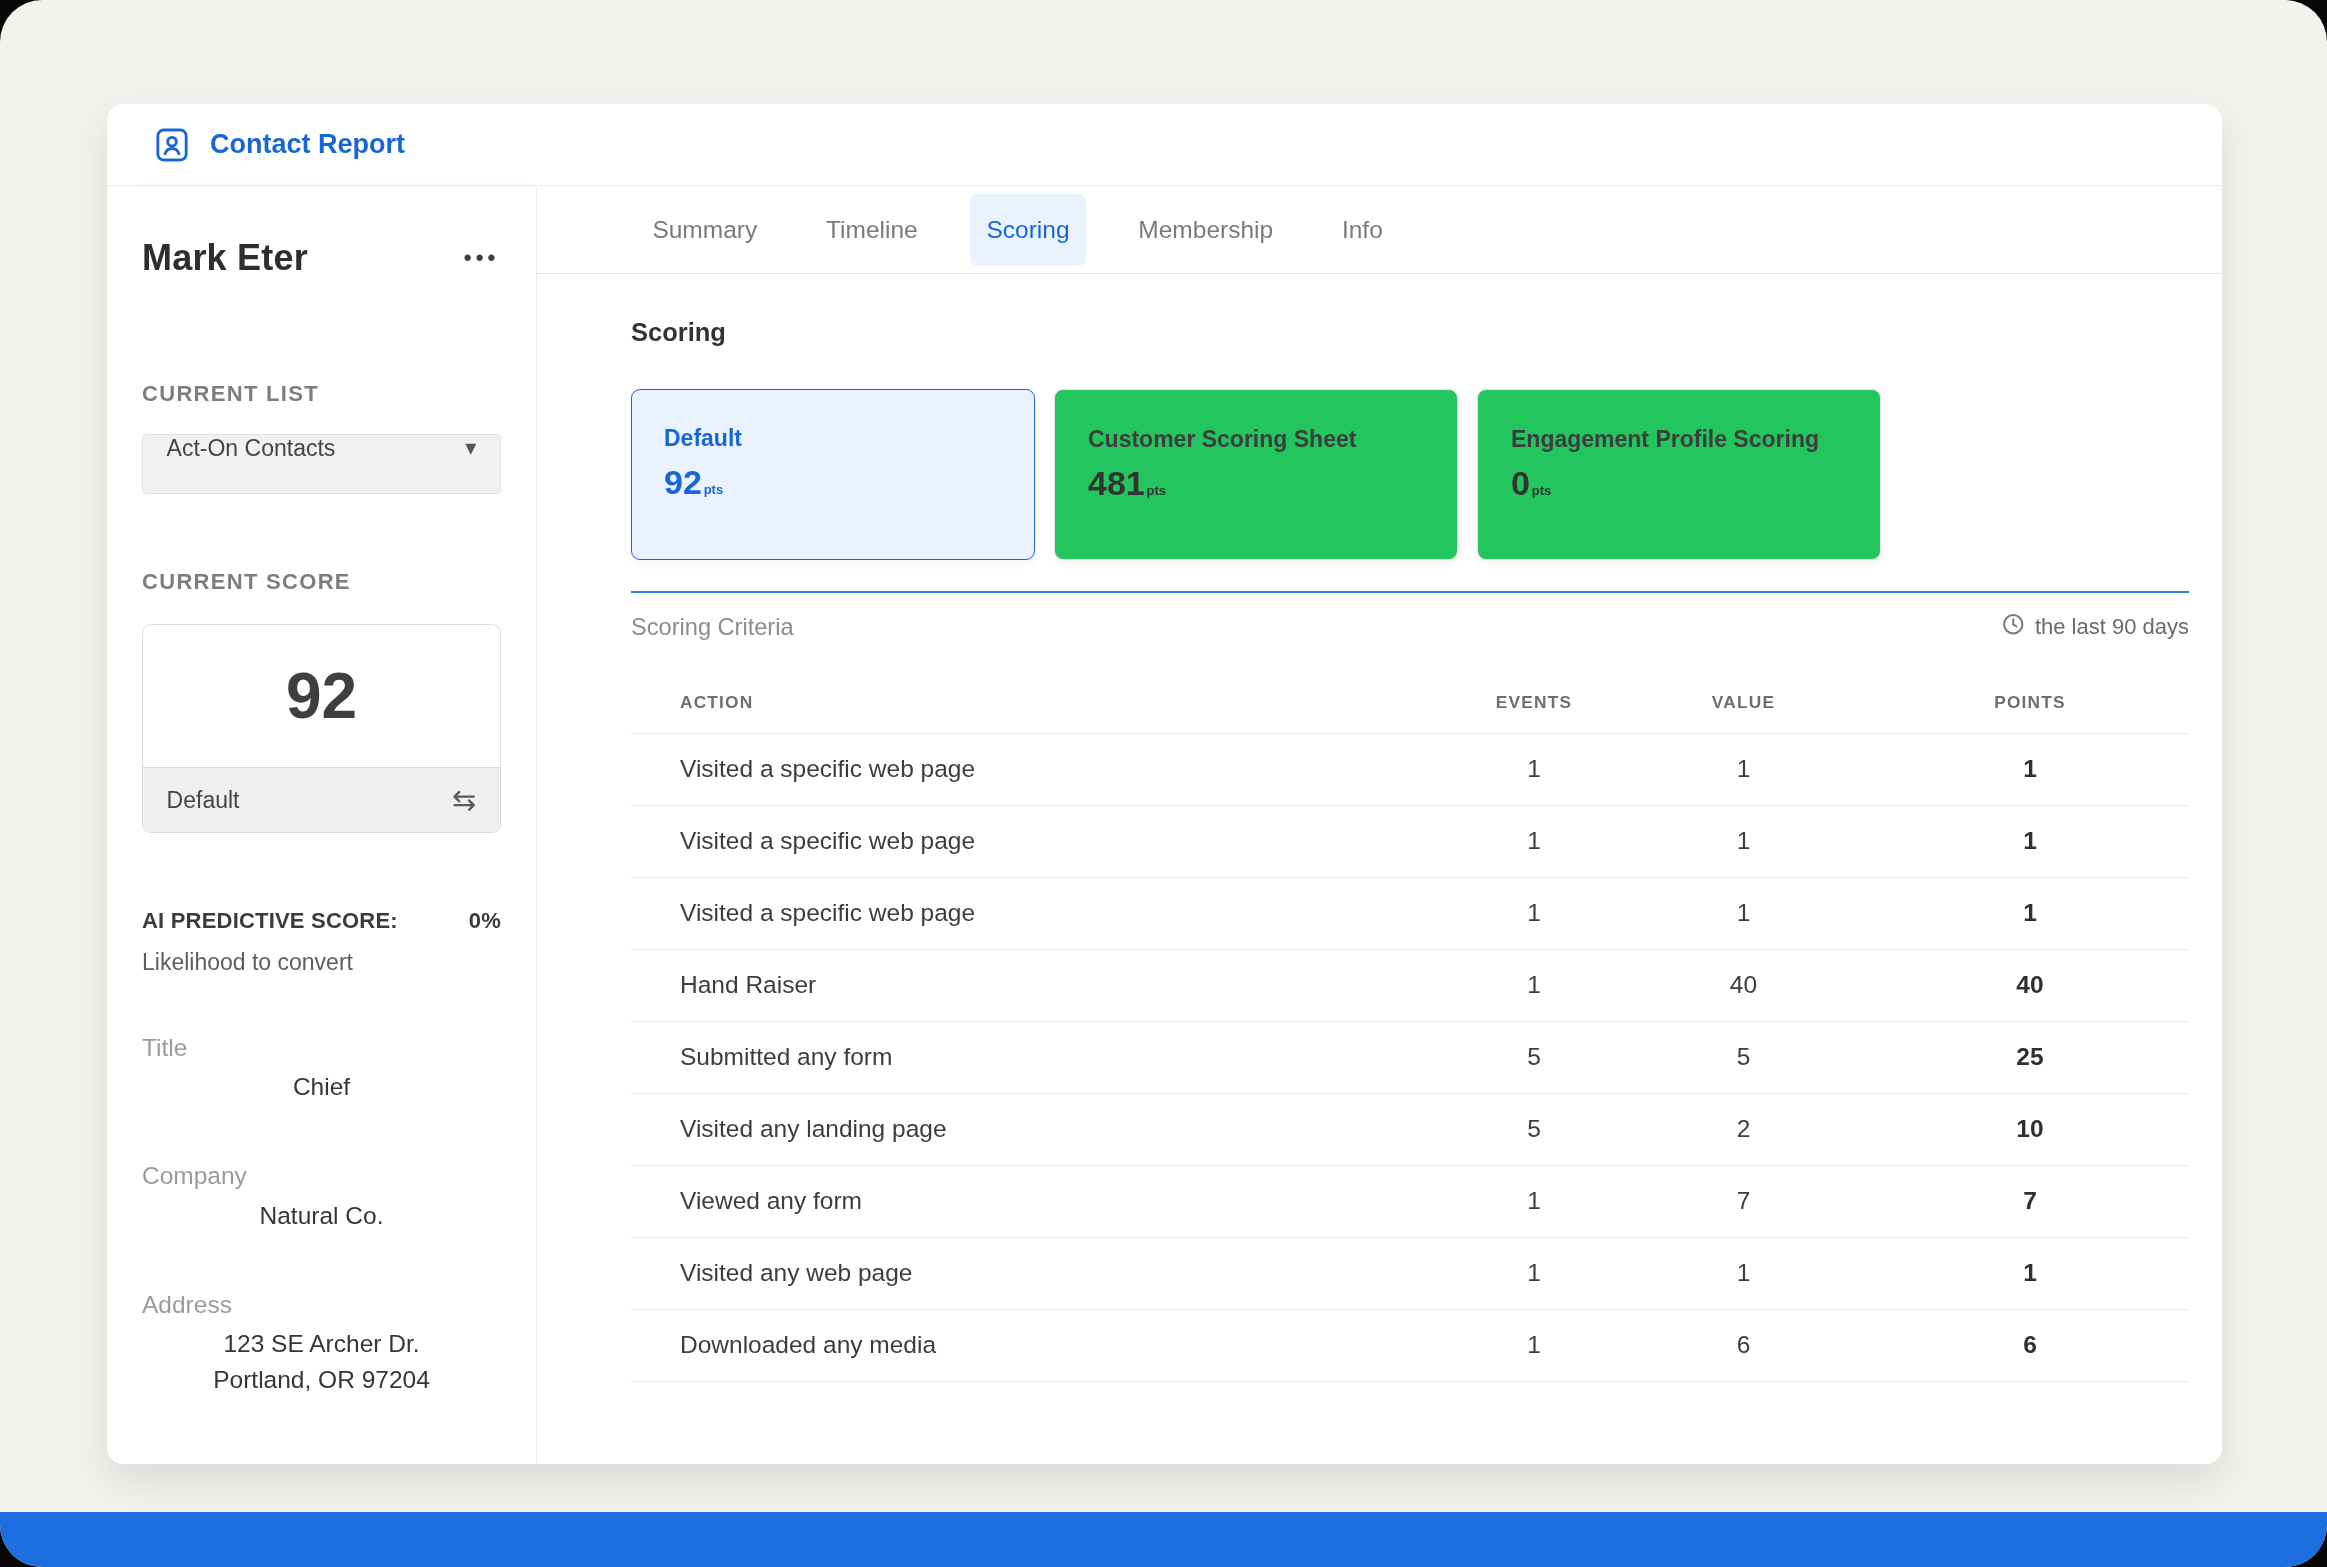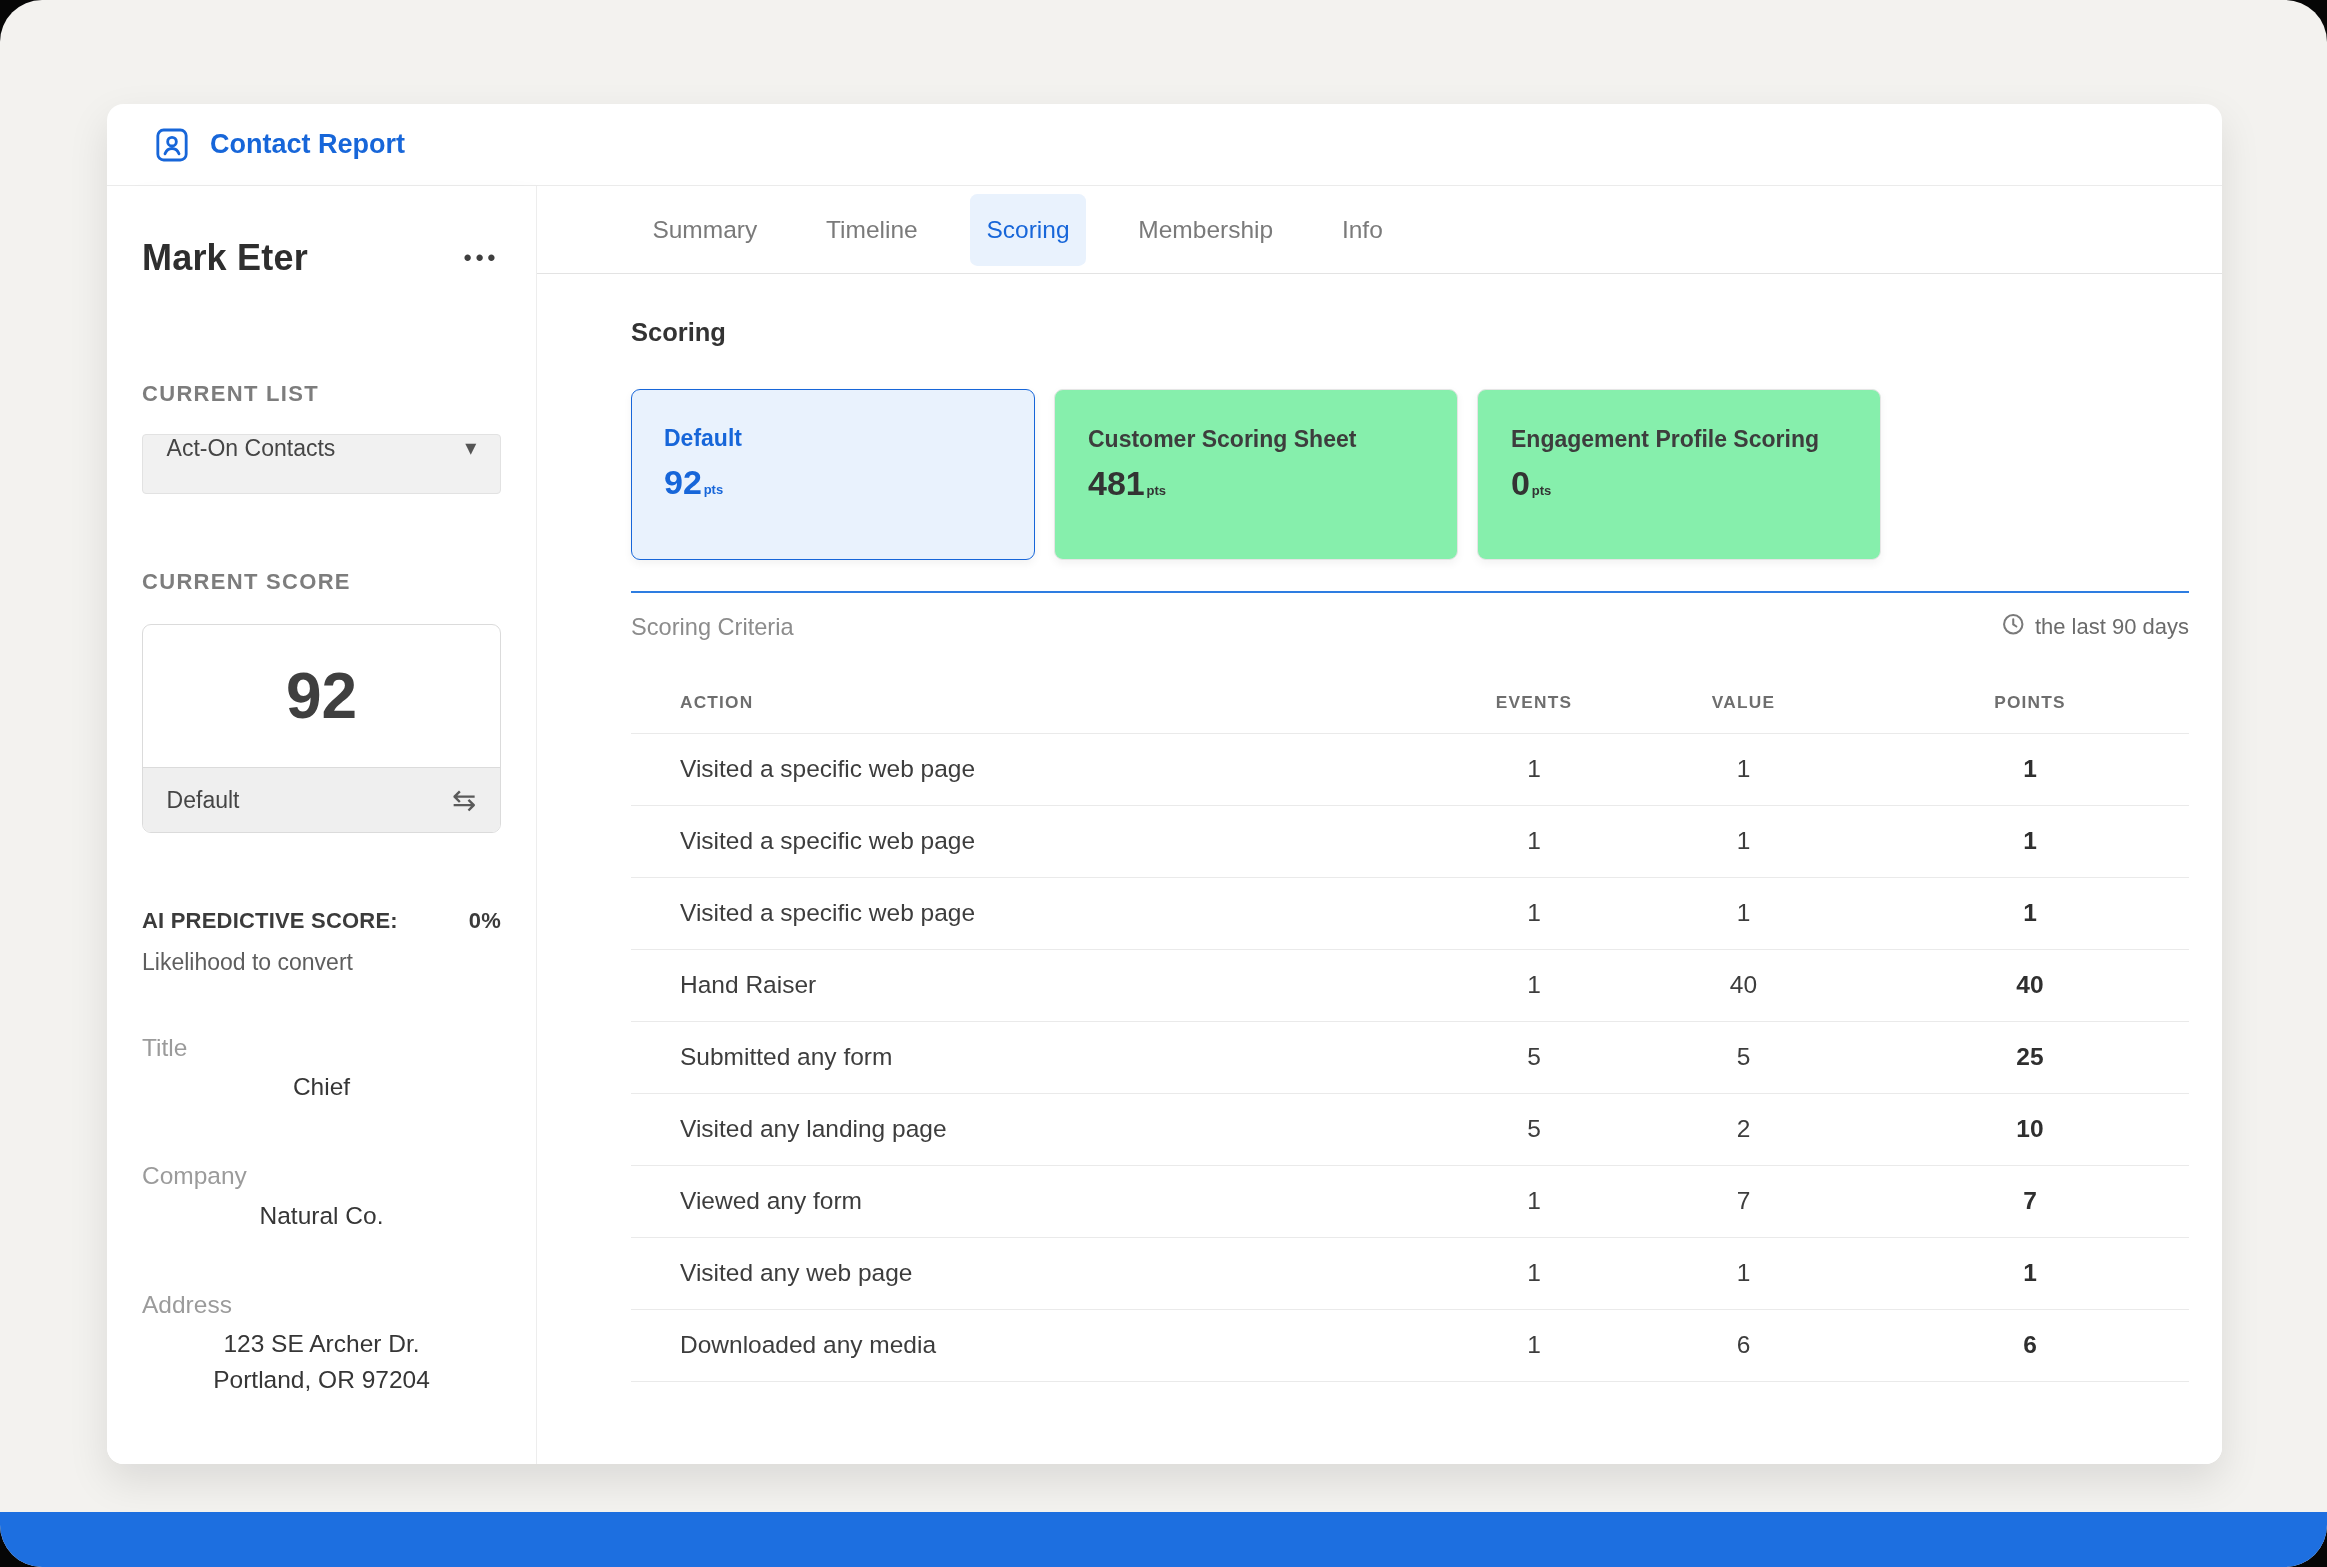--- a/index.html
+++ b/index.html
@@ -95,21 +95,21 @@
     border:none;background:transparent;cursor:pointer;
     font-family:"Liberation Sans", sans-serif;
     font-size:24.5px;color:#7a7a7a;
     padding:22px 16.4px;border-radius:7.3px;
   }
   .tab.active{background:var(--accent-bg);color:var(--accent);font-weight:400;}
   .content{padding:0 33px 0 94px;}
   .section-heading{margin:44px 0 0 0;font-size:25.5px;font-weight:700;color:#333;}
   .cards{display:flex;gap:19px;margin-top:42px;}
   .score-card{
-    width:404px;height:171px;background:#86efac;
+    width:404px;height:171px;background:#22c55e;
     border:0.9px solid #e5e5e5;border-radius:9px;
     box-shadow:0 3.6px 9px rgba(0,0,0,0.05);
     padding:36px 0 15px 33px;cursor:pointer;
   }
   .score-card.selected{
     border:1.8px solid var(--accent);background:var(--accent-bg);
     padding:35px 0 0 32px;
   }
   .sc-title{font-size:23px;font-weight:600;color:#3d3d3d;}
   .score-card.selected .sc-title{color:var(--accent);}

